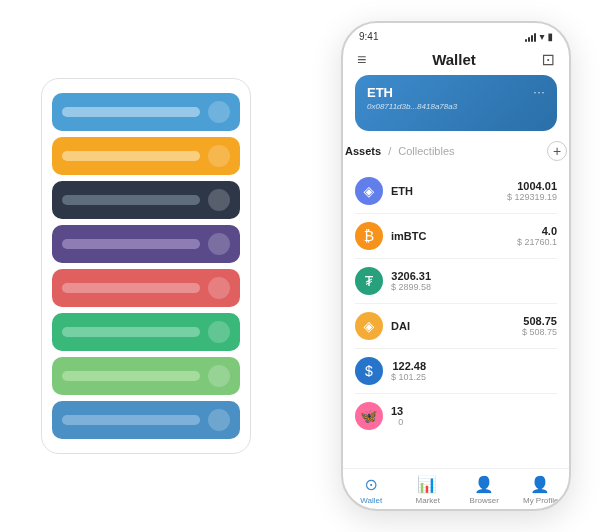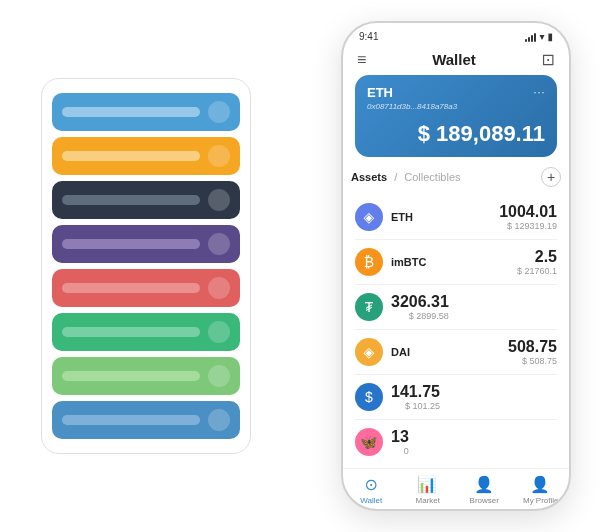--- a/index.html
+++ b/index.html
@@ -169,21 +169,21 @@
       font-size: 22px;
       font-weight: 700;
       text-align: right;
     }
 
     
     .assets-header {
       display: flex;
       justify-content: space-between;
       align-items: center;
-      padding: 0 8px 8px;
+      padding: 0 2px 8px;
       flex-shrink: 0;
     }
 
     .assets-header .tabs {
       font-size: 11px;
     }
 
     .assets-header .tabs .active {
       color: #222;
       font-weight: 600;
@@ -238,21 +238,21 @@
       font-size: 11px;
       font-weight: 600;
       color: #222;
     }
 
     .asset-values {
       text-align: right;
     }
 
     .asset-amount {
-      font-size: 16px;
+      font-size: 11px;
       font-weight: 600;
       color: #222;
     }
 
     .asset-usd {
       font-size: 9px;
       color: #999;
     }
 
     
@@ -372,21 +372,20 @@
       <span class="title">Wallet</span>
       <span class="icon-btn">⊡</span>
     </div>
 
     <div class="eth-card">
       <div class="eth-card-top">
         <span class="label">ETH</span>
         <span style="font-size:12px;opacity:0.8">···</span>
       </div>
       <div class="address" style="font-size:8px;opacity:0.75;margin-bottom:10px;">0x08711d3b...8418a78a3</div>
-      <div class="amount" style="font-size:22px;font-weight:700;text-align:right;">$ 189,089.11</div>
     </div>
 
     <div class="assets-header">
       <div class="tabs">
         <span class="active">Assets</span>
         <span class="sep">/</span>
         <span class="inactive">Collectibles</span>
       </div>
       <span class="add-btn" style="width:20px;height:20px;border:1.5px solid #ccc;border-radius:50%;display:flex;align-items:center;justify-content:center;font-size:14px;color:#555;">+</span>
     </div>
@@ -401,21 +400,21 @@
         <div class="asset-amount">1004.01</div>
         <div class="asset-usd">$ 129319.19</div>
       </div>
     </div>
         <div class="asset-item">
       <div class="asset-icon" style="background:#F7931A;color:#fff;">
         ₿
       </div>
       <span class="asset-name">imBTC</span>
       <div class="asset-values">
-        <div class="asset-amount">2.5</div>
+        <div class="asset-amount">4.0</div>
         <div class="asset-usd">$ 21760.1</div>
       </div>
     </div>
         <div class="asset-item">
       <div class="asset-icon" style="background:#26A17B;color:#fff;">
         ₮
       </div>
       <div class="asset-values">
         <div class="asset-amount">3206.31</div>
         <div class="asset-usd">$ 2899.58</div>
@@ -429,21 +428,21 @@
       <div class="asset-values">
         <div class="asset-amount">508.75</div>
         <div class="asset-usd">$ 508.75</div>
       </div>
     </div>
         <div class="asset-item">
       <div class="asset-icon" style="background:#2775CA;color:#fff;">
         $
       </div>
       <div class="asset-values">
-        <div class="asset-amount">141.75</div>
+        <div class="asset-amount">122.48</div>
         <div class="asset-usd">$ 101.25</div>
       </div>
     </div>
         <div class="asset-item">
       <div class="asset-icon" style="background:#FF6B9D;color:#fff;">
         🦋
       </div>
       <div class="asset-values">
         <div class="asset-amount">13</div>
         <div class="asset-usd">0</div>

